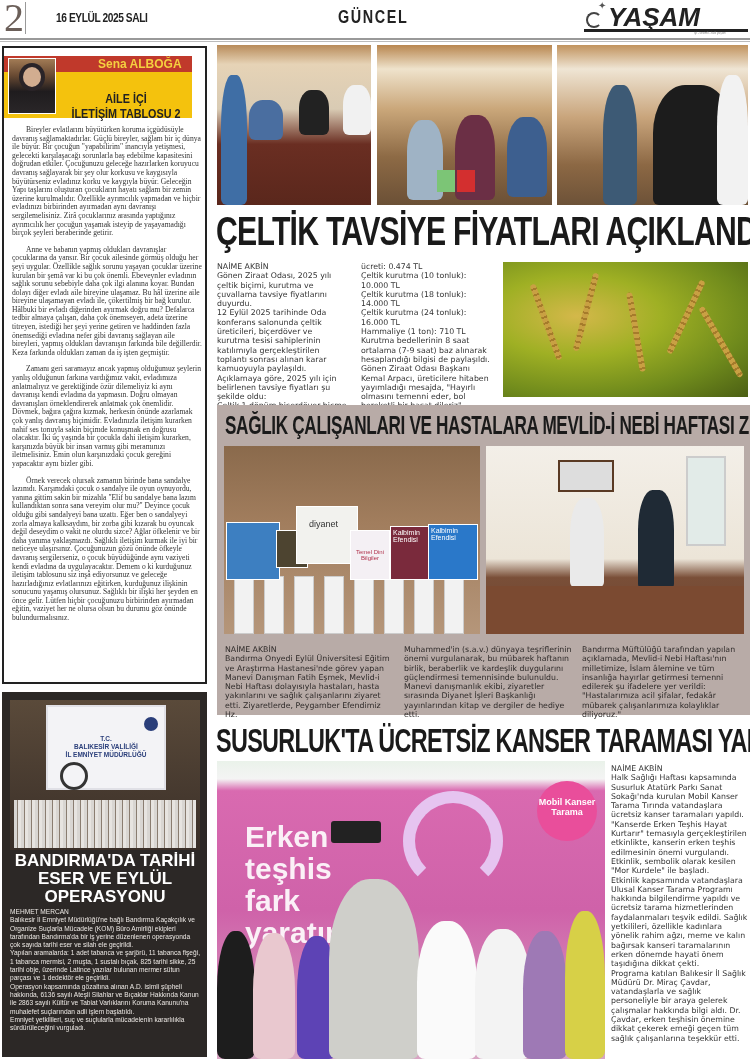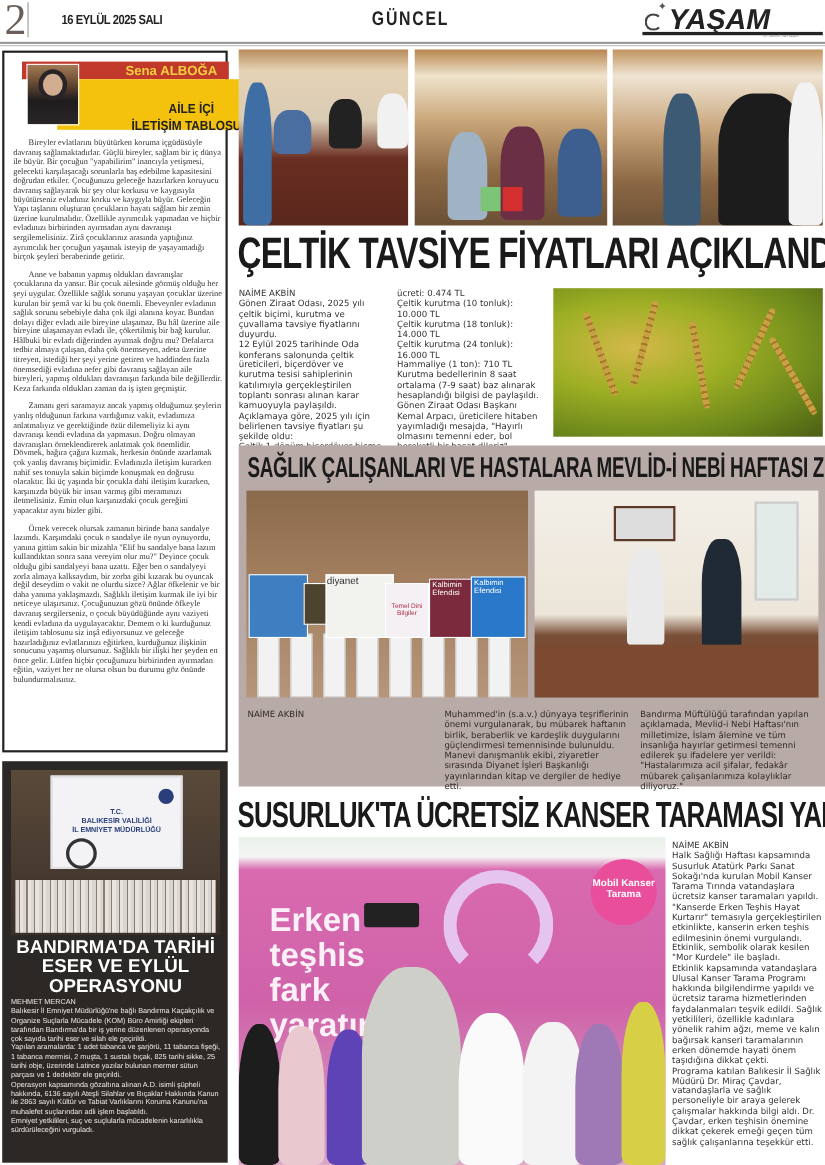--- a/index.html
+++ b/index.html
@@ -16,24 +16,24 @@
   .logo-text { position: absolute; left: 24px; top: 0; font-weight: bold; font-size: 26px; color: #222; letter-spacing: 0px; line-height: 30px; font-style: italic; }
   .logo-line { position: absolute; left: 0; top: 27px; width: 164px; height: 3px; background: #222; }
   .logo-moon { position: absolute; left: 2px; top: 10px; width: 16px; height: 16px; border: 2px solid #444; border-radius: 50%; border-right-color: transparent; }
   .logo-star { position: absolute; left: 14px; top: -2px; font-size: 10px; color: #555; }
   .logo-tag { position: absolute; left: 110px; top: 29px; font-size: 3px; color: #888; }
   .header-rule1 { position: absolute; left: 0; top: 38px; width: 750px; height: 2px; background: #999; }
   .header-rule2 { position: absolute; left: 0; top: 41px; width: 750px; height: 1px; background: #bbb; }
 
   
   .column-box { position: absolute; left: 2px; top: 46px; width: 205px; height: 638px; border: 2px solid #222; background: #fff; }
-  .author-banner { position: absolute; left: 16px; top: 8px; width: 188px; height: 62px; }
+  .author-banner { position: absolute; left: 0; top: 8px; width: 188px; height: 62px; }
   .author-name-bar { position: absolute; left: 0; top: 0; width: 188px; height: 16px; background: #c0392b; }
   .author-name { position: absolute; left: 94px; top: 0; font-weight: bold; font-size: 12px; color: #f4d03f; line-height: 16px; }
-  .author-title-bar { position: absolute; left: 0; top: 16px; width: 188px; height: 46px; background: #f4c20d; margin-left: 32px; }
+  .author-title-bar { position: absolute; left: 0; top: 16px; width: 188px; height: 46px; background: #f4c20d; }
   .author-photo { position: absolute; left: 4px; top: 2px; width: 48px; height: 56px; background: linear-gradient(180deg,#a27b55 0%, #6a4b33 30%, #1f1c1e 60%, #2a2628 100%); border: 1px solid #fff; }
   .author-photo::before { content: ""; position: absolute; left: 14px; top: 8px; width: 18px; height: 20px; border-radius: 50%; background: #d2ad90; box-shadow: 0 0 0 4px #2a2428; }
   .column-title { position: absolute; left: 60px; top: 20px; width: 124px; font-weight: bold; font-size: 12px; line-height: 15px; text-align: center; color: #222; transform: scaleX(0.9); }
   .column-body { position: absolute; left: 8px; top: 78px; width: 190px; font-family: "Liberation Serif", serif; font-size: 7.6px; line-height: 8.6px; color: #333; text-align: left; }
   .column-body p { text-indent: 14px; margin-bottom: 8px; }
 
   
   .dark-box { position: absolute; left: 2px; top: 692px; width: 205px; height: 365px; background: #2c2826; }
   .dark-photo { position: absolute; left: 8px; top: 8px; width: 190px; height: 150px; background: linear-gradient(180deg,#5a4a3a 0%, #3a2f28 100%); overflow: hidden; }
   .dark-board { position: absolute; left: 36px; top: 5px; width: 120px; height: 85px; background: #f3f3f6; border: 2px solid #e0e0e6; }
@@ -191,34 +191,35 @@
   <div class="bag" style="left:10px;"></div>
     <div class="bag" style="left:40px;"></div>
     <div class="bag" style="left:70px;"></div>
   <div class="bag" style="left:100px;"></div>
     <div class="bag" style="left:130px;"></div>
     <div class="bag" style="left:160px;"></div>
   <div class="bag" style="left:190px;"></div>
     <div class="bag" style="left:220px;"></div>
   <div class="book" style="left:2px;top:76px;width:54px;background:#3d7fc1;"></div>
   <div class="book" style="left:52px;top:84px;width:32px;height:38px;background:#4d4430;"></div>
-  <div class="book" style="left:72px;top:76px;width:62px;background:#f2f2ee;font-size:9px;color:#333;padding:0;">diyanet</div>
+  <div class="book" style="left:72px;top:60px;width:62px;background:#f2f2ee;font-size:9px;color:#333;padding:12px;">diyanet</div>
   <div class="book" style="left:126px;top:84px;width:40px;height:50px;background:#f4f0f4;font-size:6px;color:#b0304a;padding:2px;text-align:center;padding-top:18px;">Temel Dini Bilgiler</div>
   <div class="book" style="left:166px;top:80px;width:40px;height:54px;background:#7a2a3c;font-size:7px;color:#fff;padding:2px;">Kalbimin Efendisi</div>
   <div class="book" style="left:204px;top:78px;width:50px;height:56px;background:#2a78c9;font-size:7px;color:#fff;padding:2px;">Kalbimin Efendisi</div>
 </div>
 <div class="office-photo">
   <div style="position:absolute;left:72px;top:14px;width:56px;height:32px;border:2px solid #5a3a24;background:#ddd;"></div>
   <div style="position:absolute;left:200px;top:10px;width:40px;height:90px;background:#e2ebe8;border:2px solid #ccc;"></div>
   <div class="figure" style="left:84px;top:52px;width:34px;height:90px;background:#eaeaea;"></div>
   <div class="figure" style="left:152px;top:44px;width:36px;height:100px;background:#1f2a35;"></div>
   <div style="position:absolute;left:0;top:140px;width:258px;height:48px;background:#7b4a31;"></div>
 </div>
 <div class="article-text saglik-col1">
   <div>NAİME AKBİN</div>
+  <div>Bandırma Onyedi Eylül Üniversitesi Eğitim ve Araştırma Hastanesi'nde görev yapan Manevi Danışman Fatih Eşmek, Mevlid-i Nebi Haftası dolayısıyla hastaları, hasta yakınlarını ve sağlık çalışanlarını ziyaret etti. Ziyaretlerde, Peygamber Efendimiz Hz.</div>
 </div>
 <div class="article-text saglik-col2">
   <div>Muhammed'in (s.a.v.) dünyaya teşriflerinin önemi vurgulanarak, bu mübarek haftanın birlik, beraberlik ve kardeşlik duygularını güçlendirmesi temennisinde bulunuldu. Manevi danışmanlık ekibi, ziyaretler sırasında Diyanet İşleri Başkanlığı yayınlarından kitap ve dergiler de hediye etti.</div>
 </div>
 <div class="article-text saglik-col3">
   <div>Bandırma Müftülüğü tarafından yapılan açıklamada, Mevlid-i Nebi Haftası'nın milletimize, İslam âlemine ve tüm insanlığa hayırlar getirmesi temenni edilerek şu ifadelere yer verildi: "Hastalarımıza acil şifalar, fedakâr mübarek çalışanlarımıza kolaylıklar diliyoruz."</div>
 </div>
 
 <div class="headline h-susurluk">SUSURLUK'TA ÜCRETSİZ KANSER TARAMASI YAPILDI</div>
 <div class="kanser-photo">

